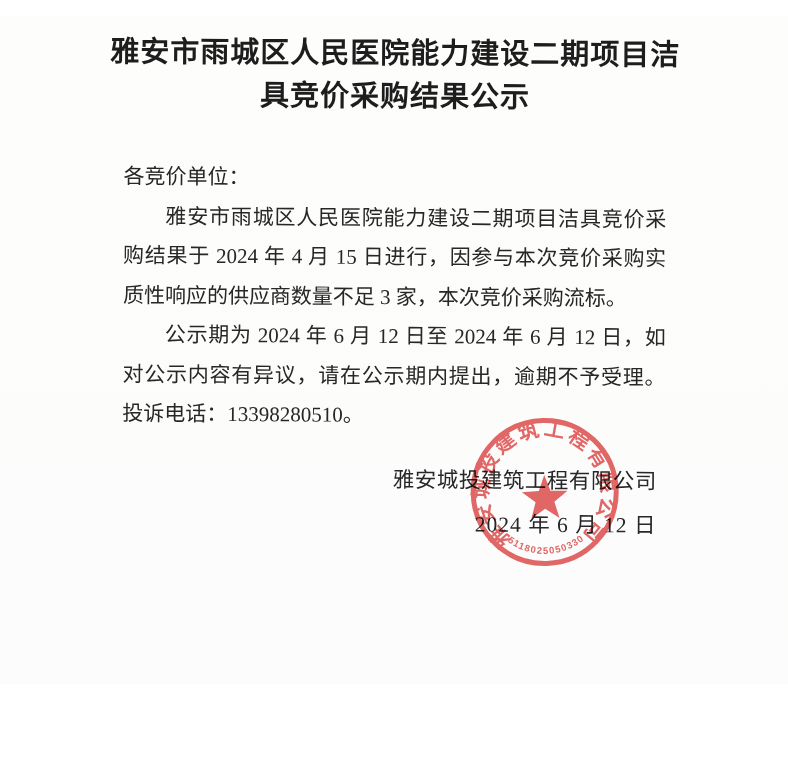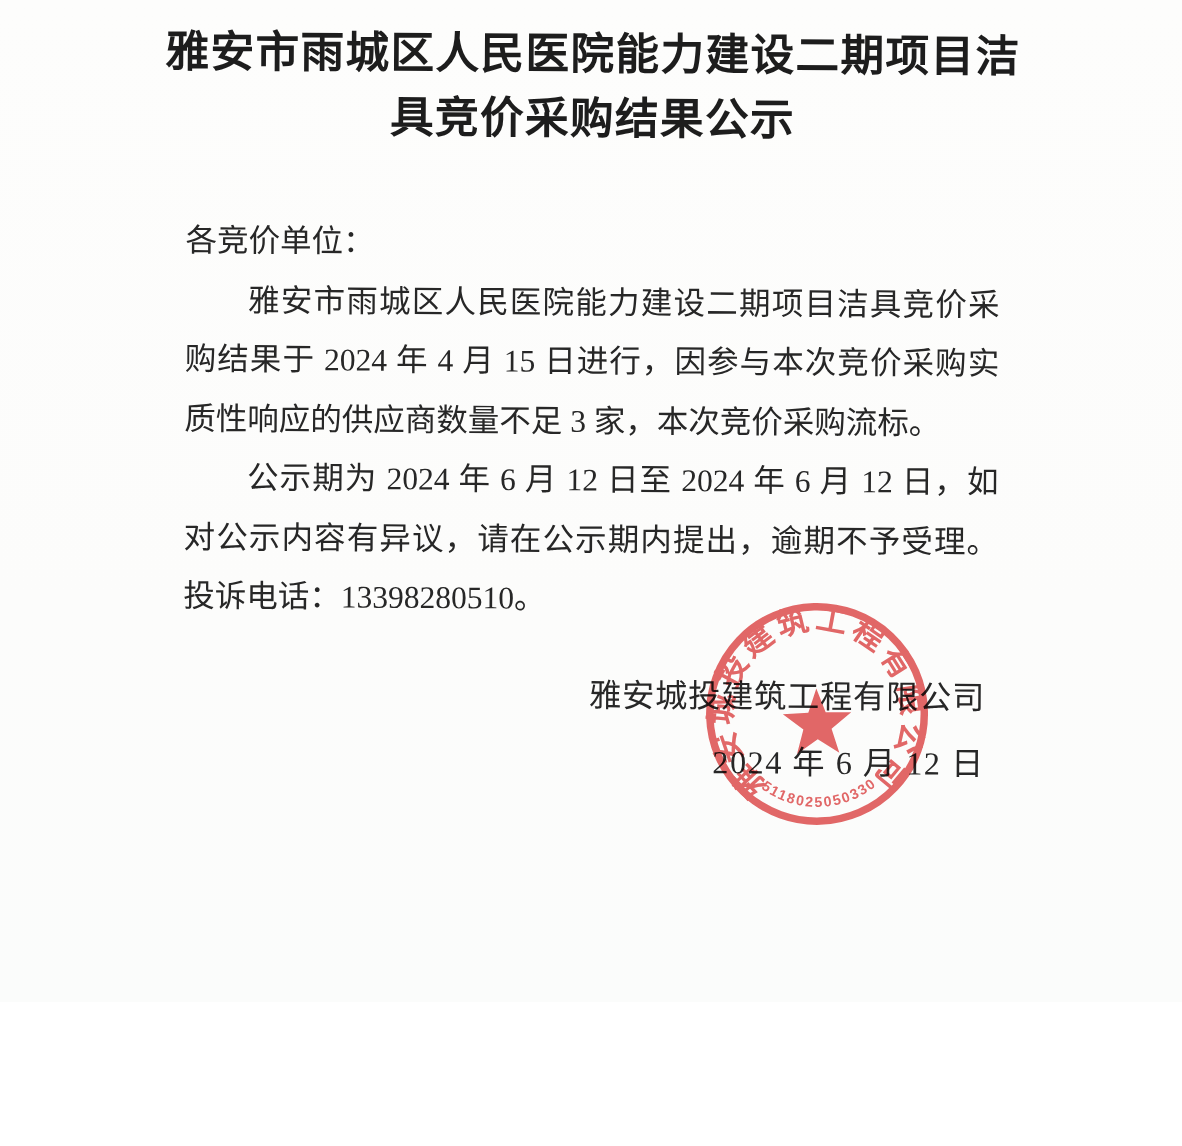--- a/index.html
+++ b/index.html
@@ -5,21 +5,21 @@
   html, body {
     margin: 0;
     padding: 0;
     background: #ffffff;
     font-family: "Liberation Serif", serif;
   }
   .page {
     position: relative;
     width: 788px;
     height: 668px;
-    margin: 0 auto;
+    margin: 16px auto;
     background: linear-gradient(180deg, #fdfdfc 0%, #fcfcfb 60%, #fbfcfb 100%);
     overflow: hidden;
   }
   .sheet-content {
     position: absolute;
     inset: 0;
     transform: rotate(0.35deg);
     transform-origin: 50% 40%;
   }
   .title {

